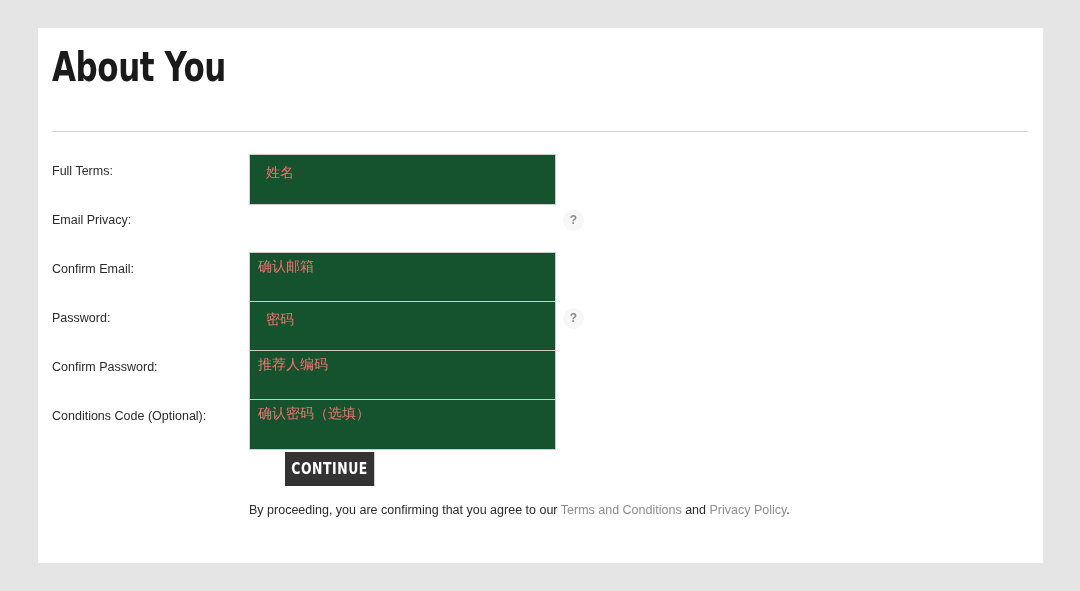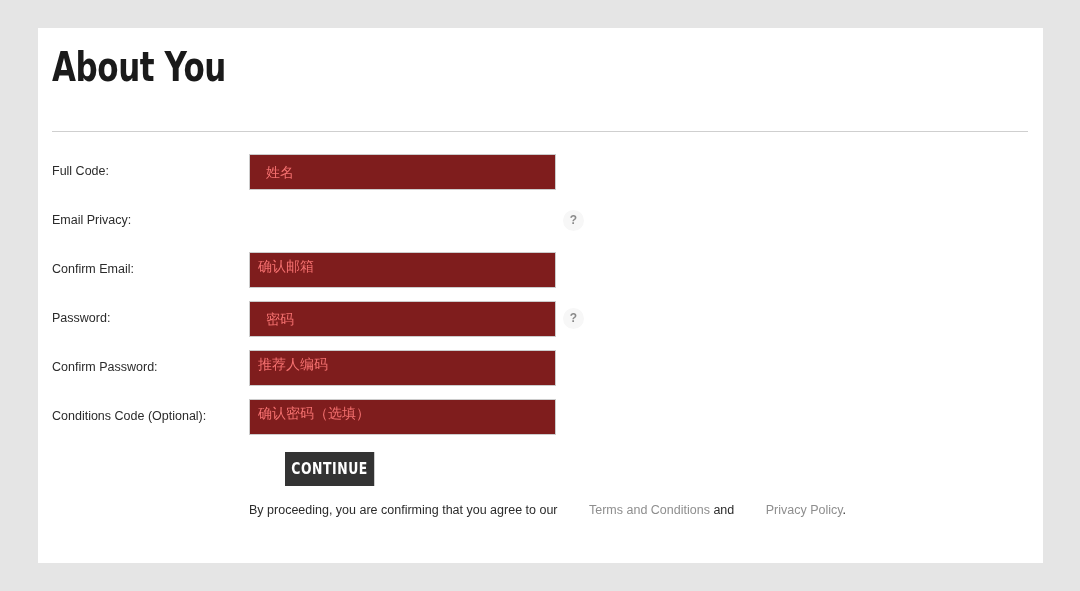--- a/index.html
+++ b/index.html
@@ -69,23 +69,23 @@
     color: #2b2b2b;
     line-height: 15px;
     white-space: nowrap;
   }
 
   .field-box {
     position: absolute;
     left: 211px;
     top: 4px;
     width: 307px;
-    height: 36px;
+    height: 51px;
     border: 1px solid #cccccc;
-    background: #7f1d1d;
+    background: #14532d;
     box-sizing: border-box;
   }
 
   .field-placeholder {
     position: absolute;
     left: 16px;
     top: 8px;
     font-size: 14px;
     color: #f4706f;
     line-height: 19px;
@@ -153,35 +153,34 @@
     font-size: 12.5px;
     color: #2b2b2b;
     line-height: 16px;
     white-space: nowrap;
   }
 
   .legal-link {
     color: #8e8e8e;
     text-decoration: none;
     cursor: pointer;
-    margin-left: 28px;
   }
 </style>
 </head>
 <body>
 
 <div class="page-card">
 
   <div class="page-title">About You</div>
 
   <div class="title-divider"></div>
 
   <div class="form-area" id="form-area">
   <div class="form-row">
-    <div class="row-label">Full Code:</div>
+    <div class="row-label">Full Terms:</div>
     <div class="field-box">
       <div class="field-placeholder">姓名</div>
     </div>
 
   </div>
 
   <div class="form-row">
     <div class="row-label">Email Privacy:</div>
     <div class="help-icon">?</div>
   </div>

